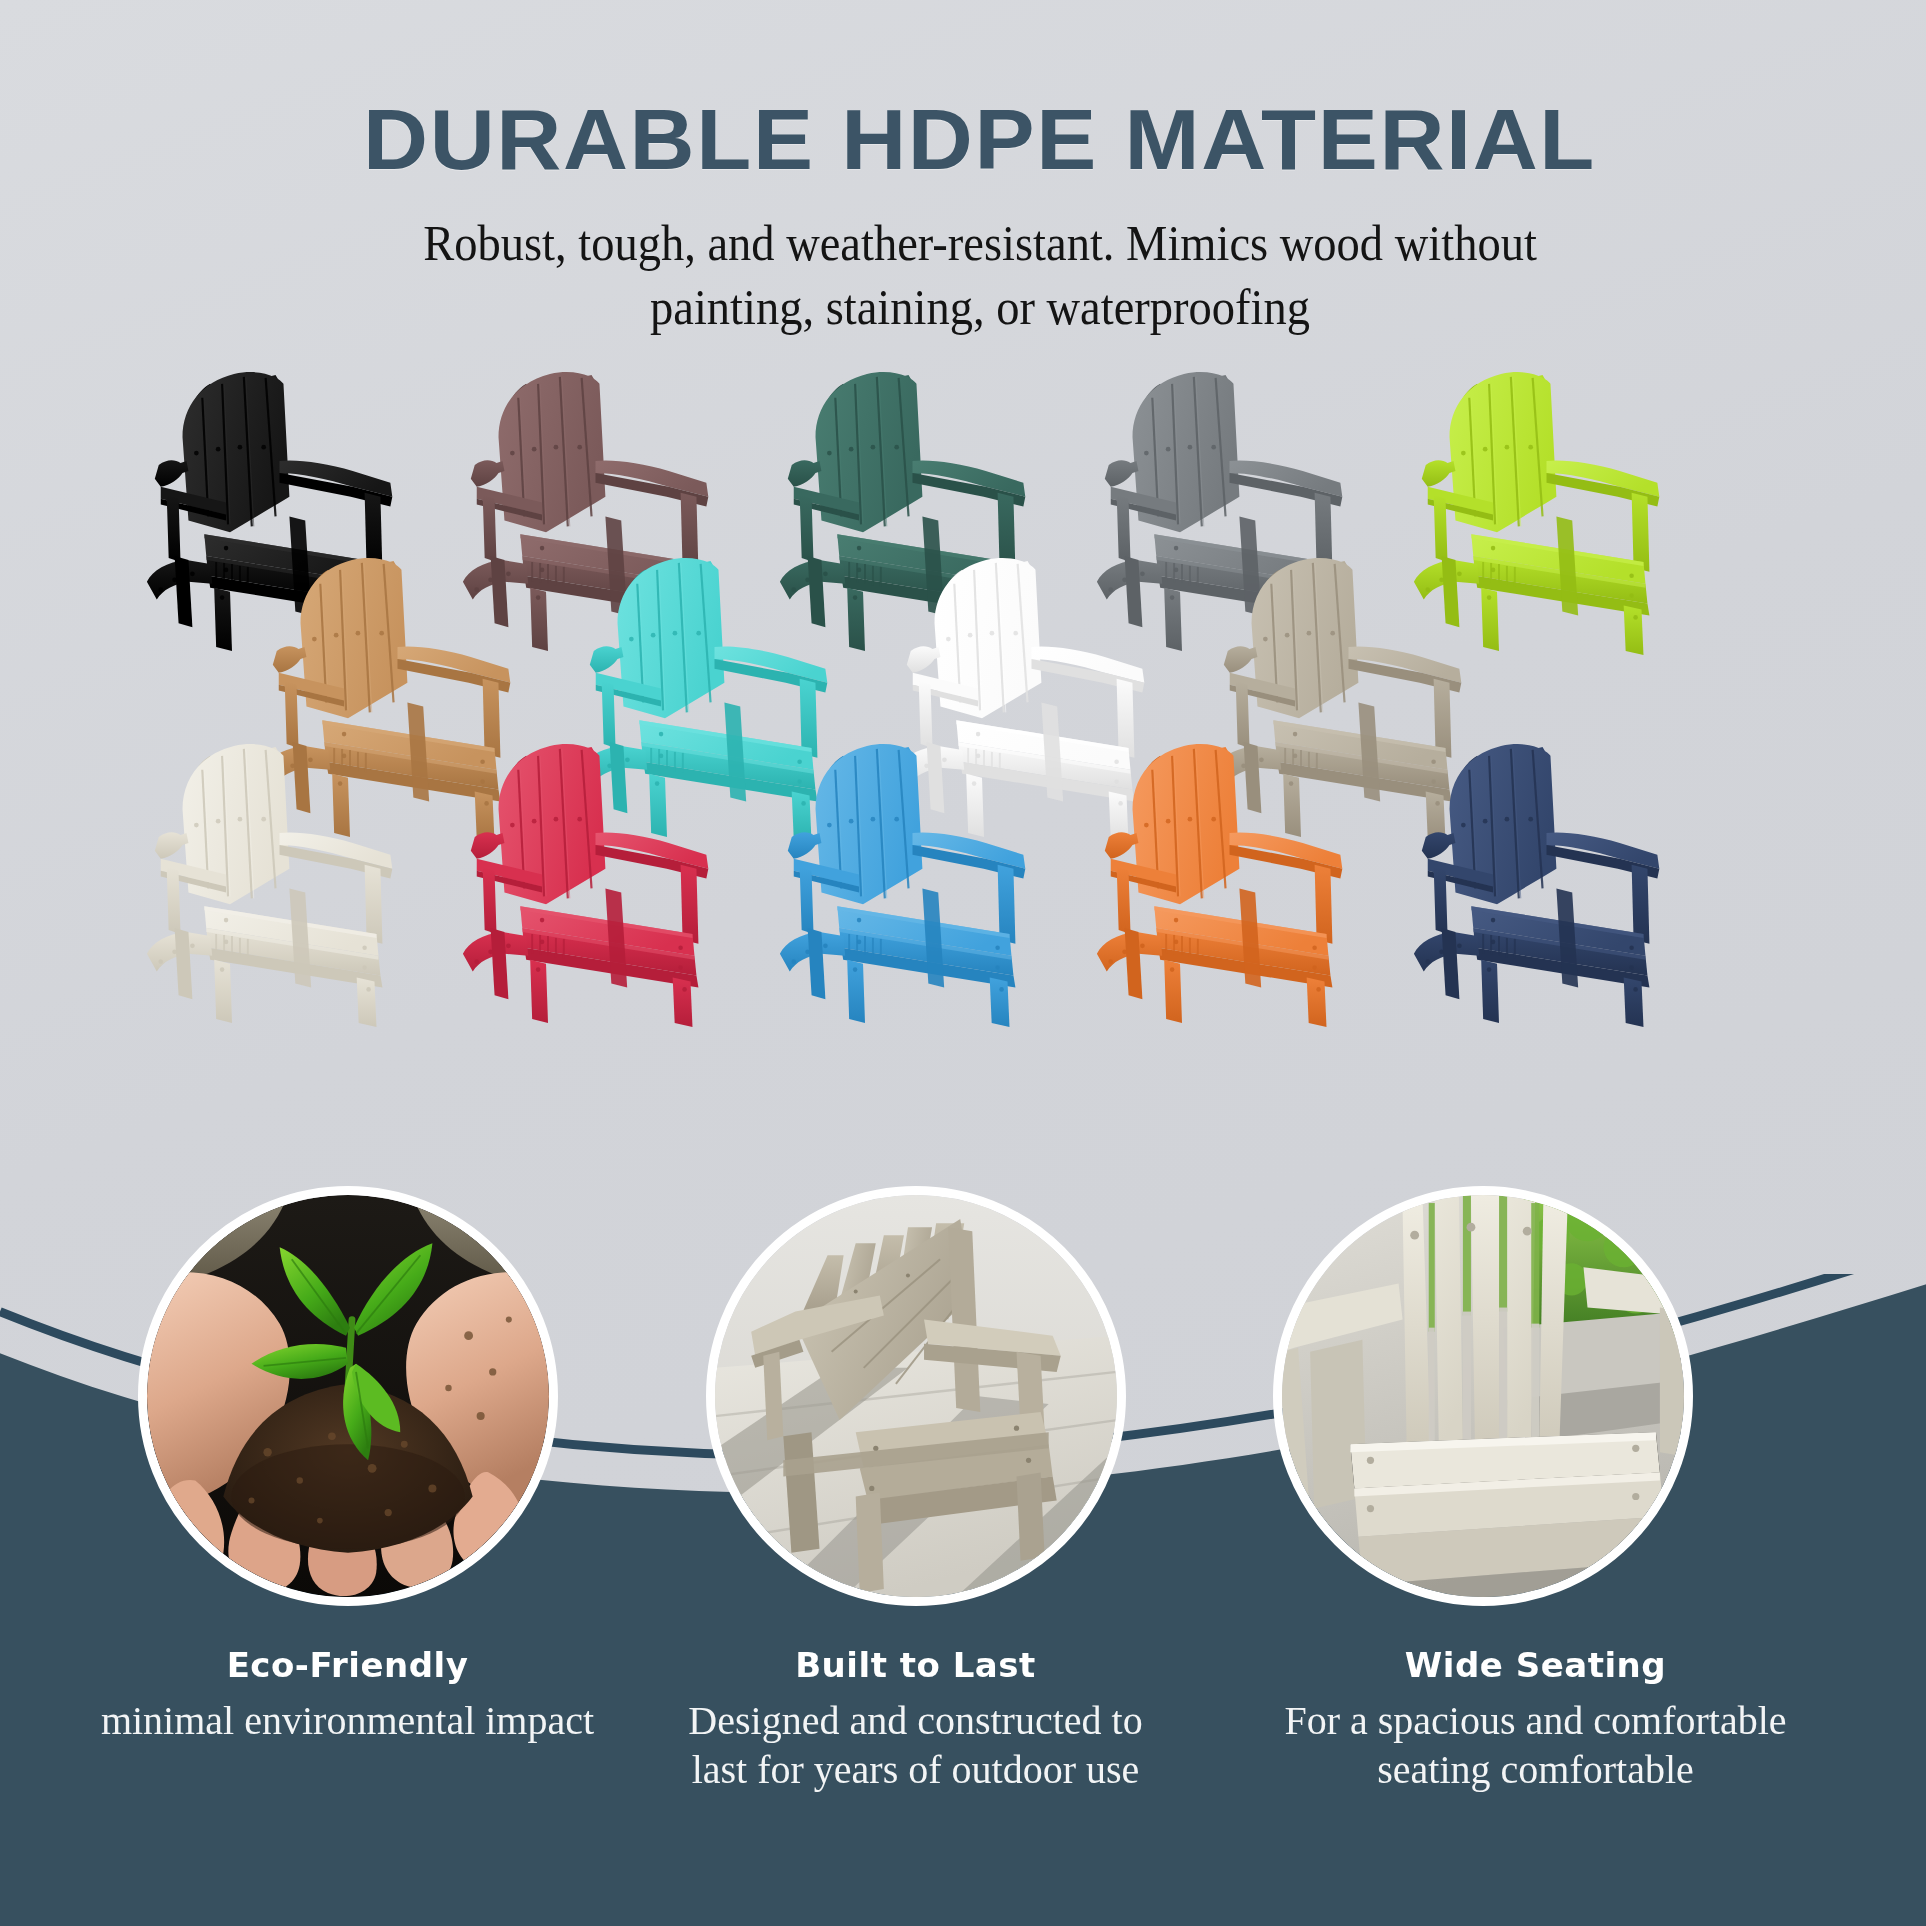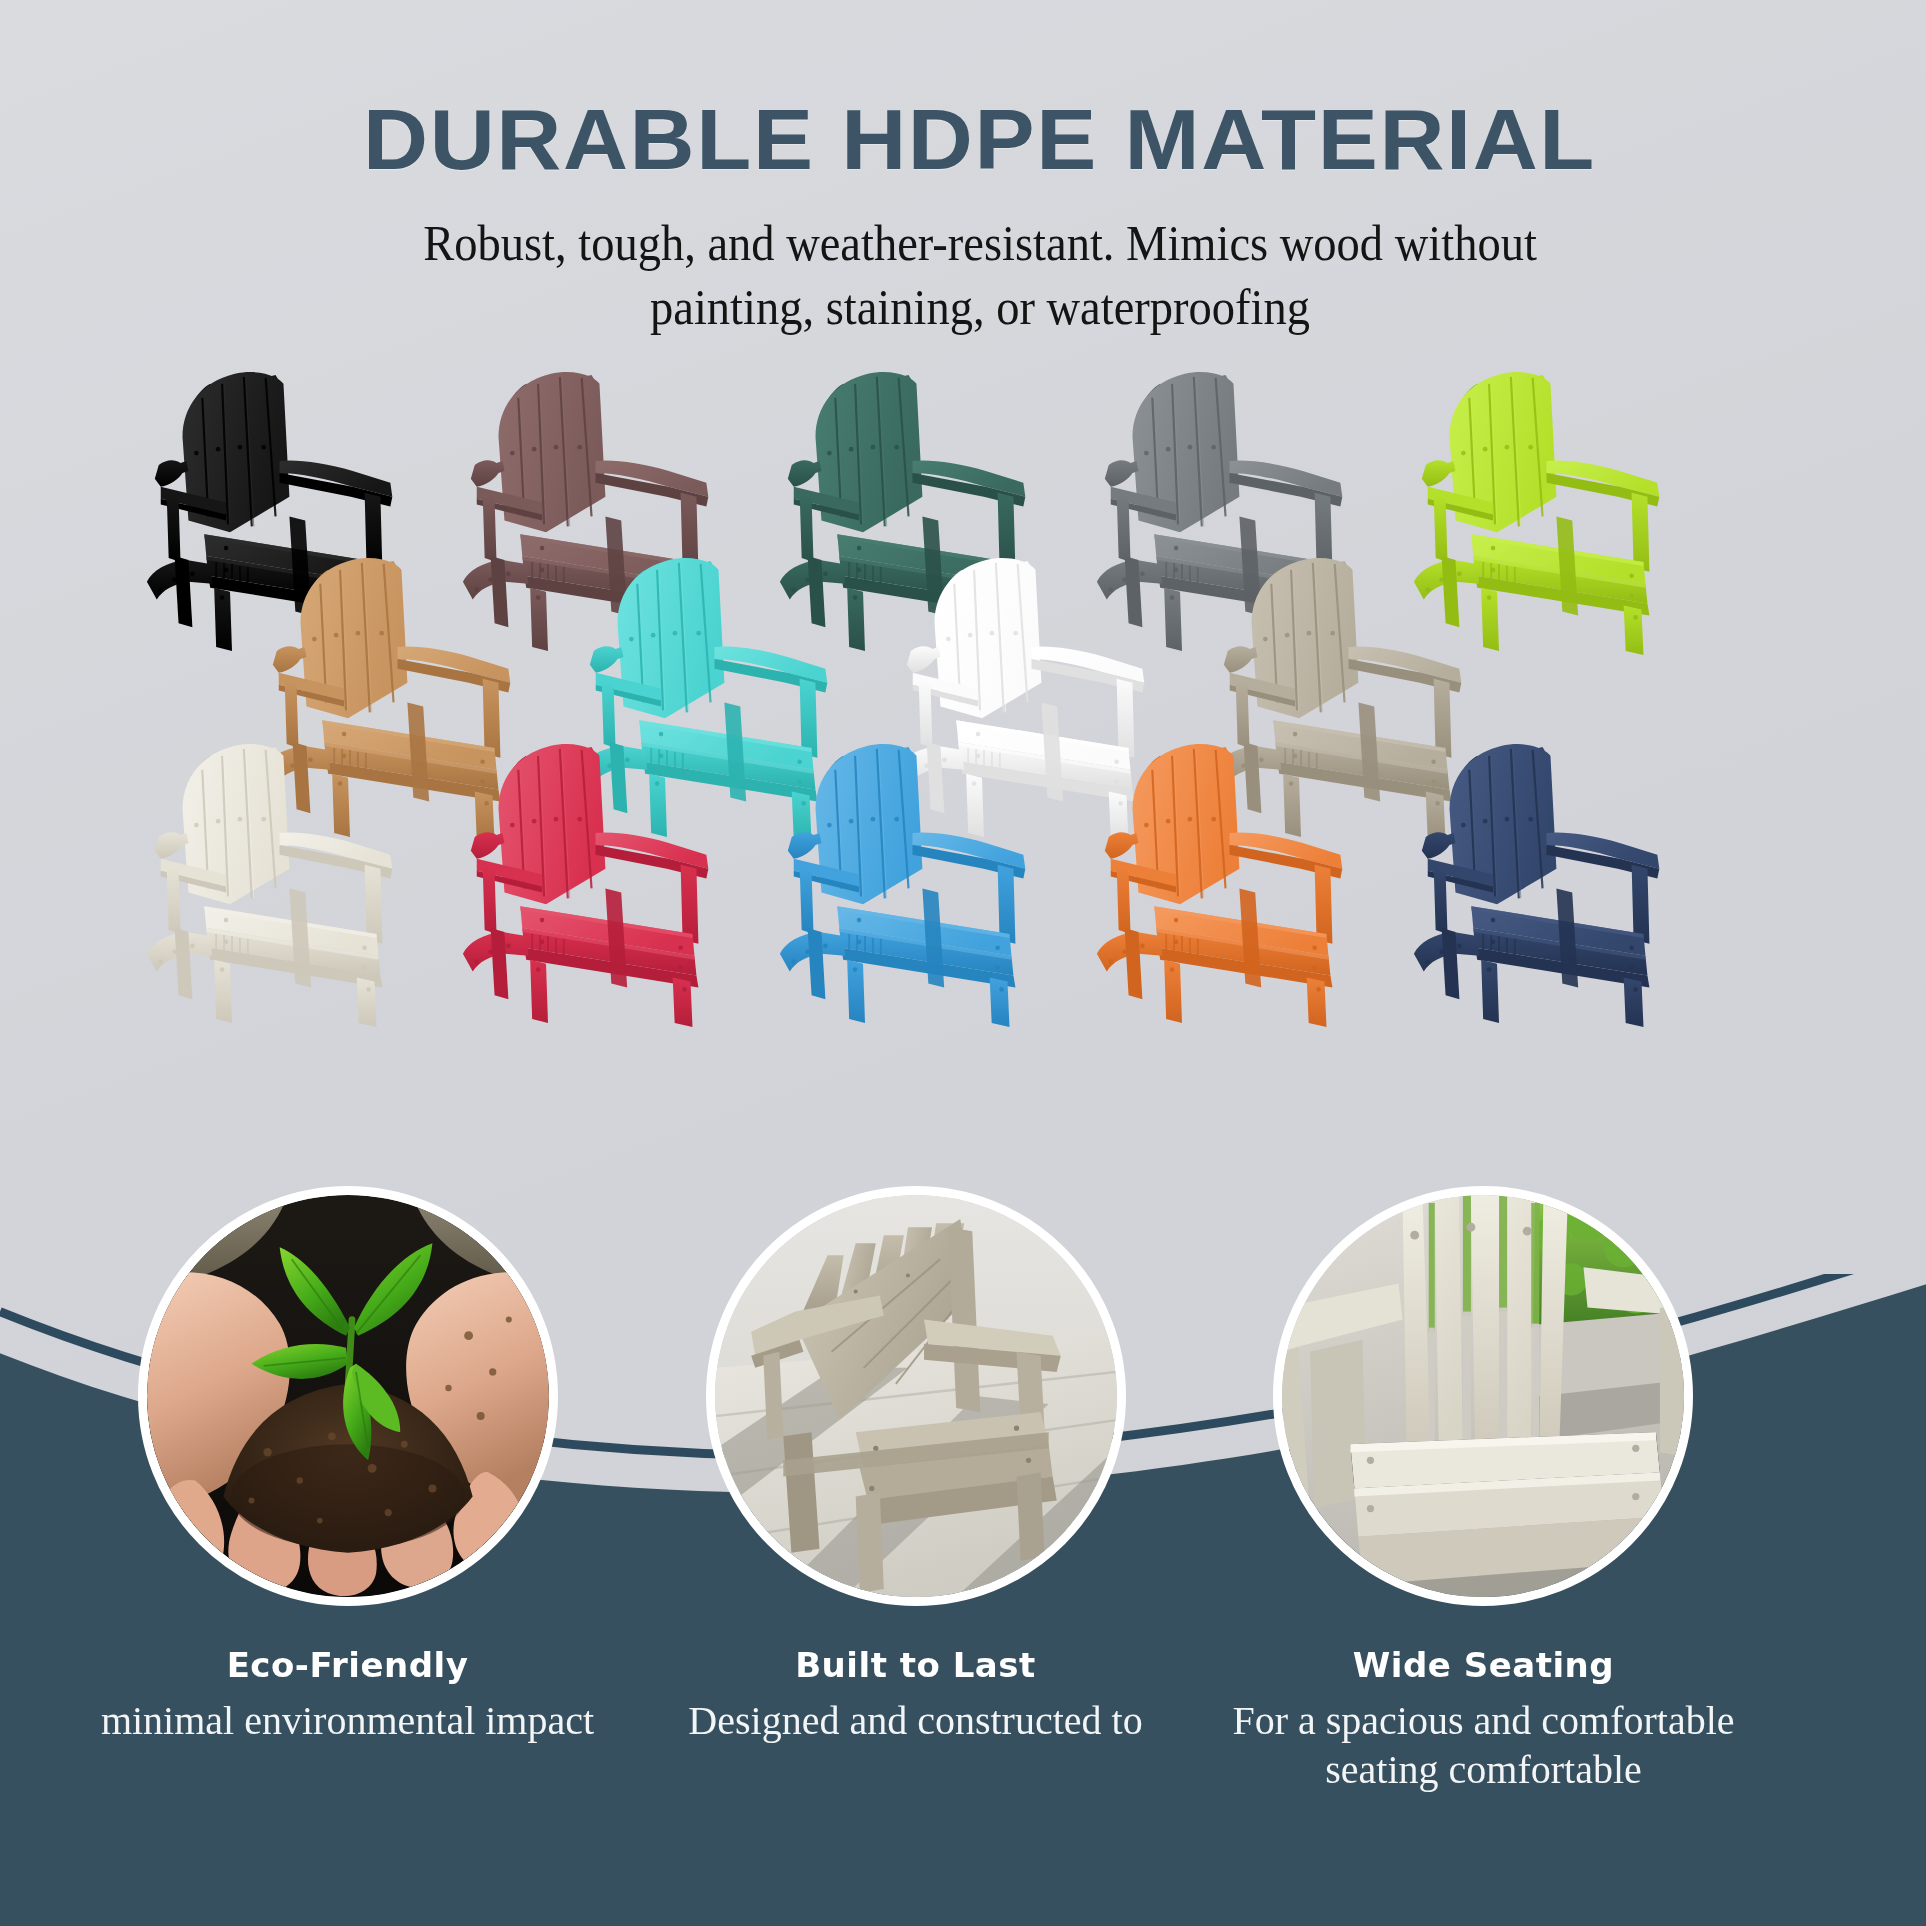--- a/index.html
+++ b/index.html
@@ -1677,24 +1677,25 @@
     <h3>Eco-Friendly</h3>
     <p>
       <span>minimal environmental impact</span>
     </p>
   </div>
 
   <div class="feature" style="left:648px;top:1645px;">
     <h3>Built to Last</h3>
     <p>
       <span>Designed and constructed to</span>
+      <span>last for years of outdoor use</span>
     </p>
   </div>
 
-  <div class="feature" style="left:1216px;top:1645px;text-align:center;">
+  <div class="feature" style="left:1268px;top:1645px;text-align:center;">
     <h3>Wide Seating</h3>
     <p>
       <span>For a spacious and comfortable</span>
       <span>seating comfortable</span>
     </p>
   </div>
 
 </div>
 
 

